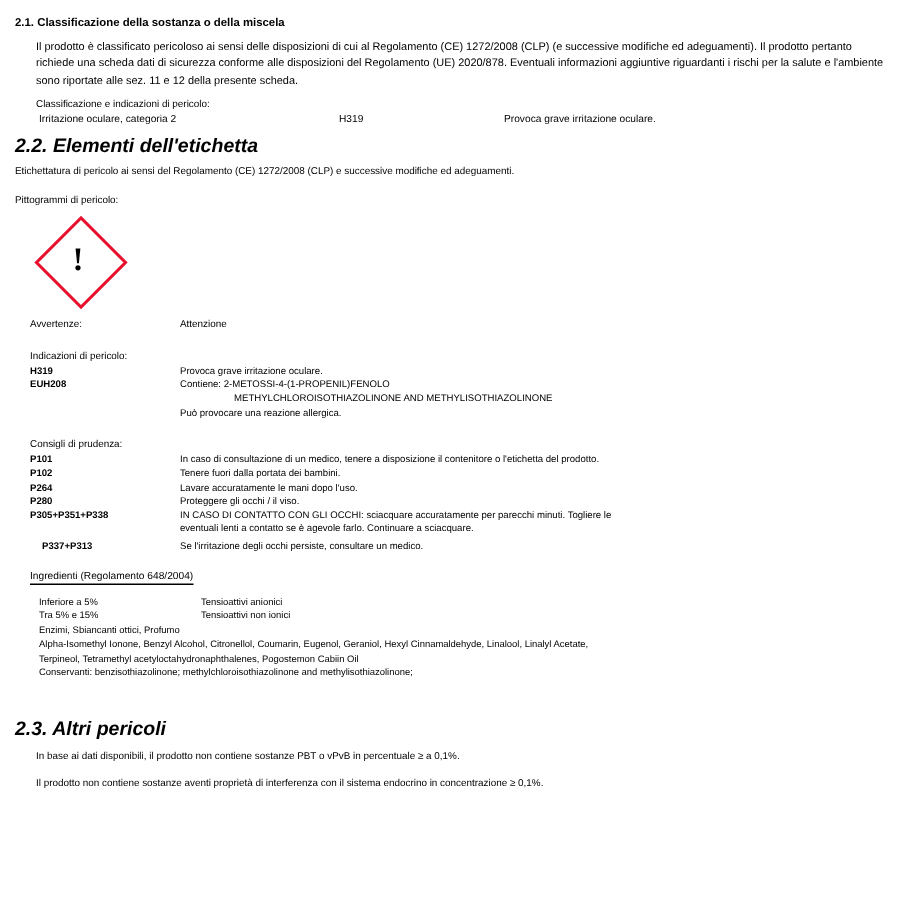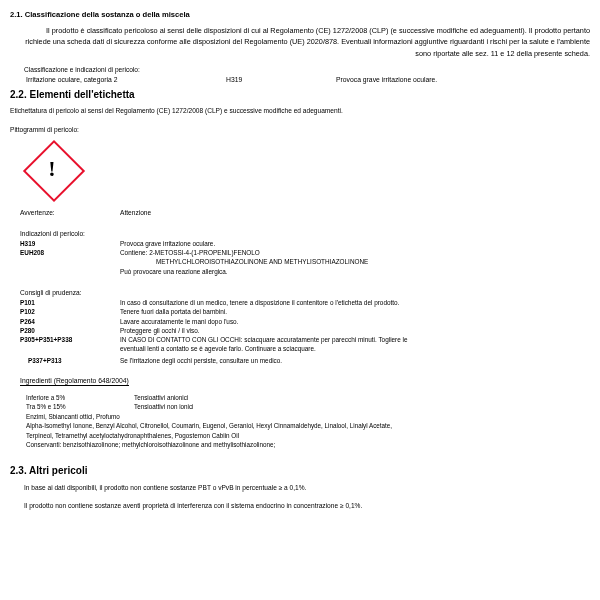--- a/index.html
+++ b/index.html
@@ -24,31 +24,32 @@
   }
   .sec-head {
     font-weight: bold;
     font-size: 7.6px;
     margin: 2px 0 6px 0;
   }
   .body-block {
     margin: 0 0 0 14px;
     font-size: 7.3px;
     line-height: 1.55;
-    text-align: right;
+    text-align: left;
   }
   .body-block p {
     margin: 0 0 7px 0;
   }
   .indent-1 { margin-left: 14px; }
 
   .sub-head {
     font-weight: bold;
-    font-size: 10px;
+    font-size: 13px;
     margin: 6px 0 7px 0;
+    font-style: italic;
   }
 
   .label-line {
     font-size: 6.6px;
     margin: 0 0 4px 0;
   }
 
   
   .picto-wrap {
     margin: 8px 0 8px 14px;
@@ -252,20 +253,20 @@
   <div class="ingr-row">
     <div class="c1">Tra 5% e 15%</div>
     <div class="c2">Tensioattivi non ionici</div>
   </div>
 
   <div class="ingr-line">Enzimi, Sbiancanti ottici, Profumo</div>
   <div class="ingr-line">Alpha-Isomethyl Ionone, Benzyl Alcohol, Citronellol, Coumarin, Eugenol, Geraniol, Hexyl Cinnamaldehyde, Linalool, Linalyl Acetate,</div>
   <div class="ingr-line">Terpineol, Tetramethyl acetyloctahydronaphthalenes, Pogostemon Cabiin Oil</div>
   <div class="ingr-line">Conservanti: benzisothiazolinone; methylchloroisothiazolinone and methylisothiazolinone;</div>
 
-  <div class="sub-head" style="margin-top:15px;">2.3. Altri pericoli</div>
+  <div class="sub-head" style="margin-top:24px;">2.3. Altri pericoli</div>
 
   <div class="last-block">
     <p>In base ai dati disponibili, il prodotto non contiene sostanze PBT o vPvB in percentuale ≥ a 0,1%.</p>
     <p>Il prodotto non contiene sostanze aventi proprietà di interferenza con il sistema endocrino in concentrazione ≥ 0,1%.</p>
   </div>
 
 </div>
 
 </body></html>

